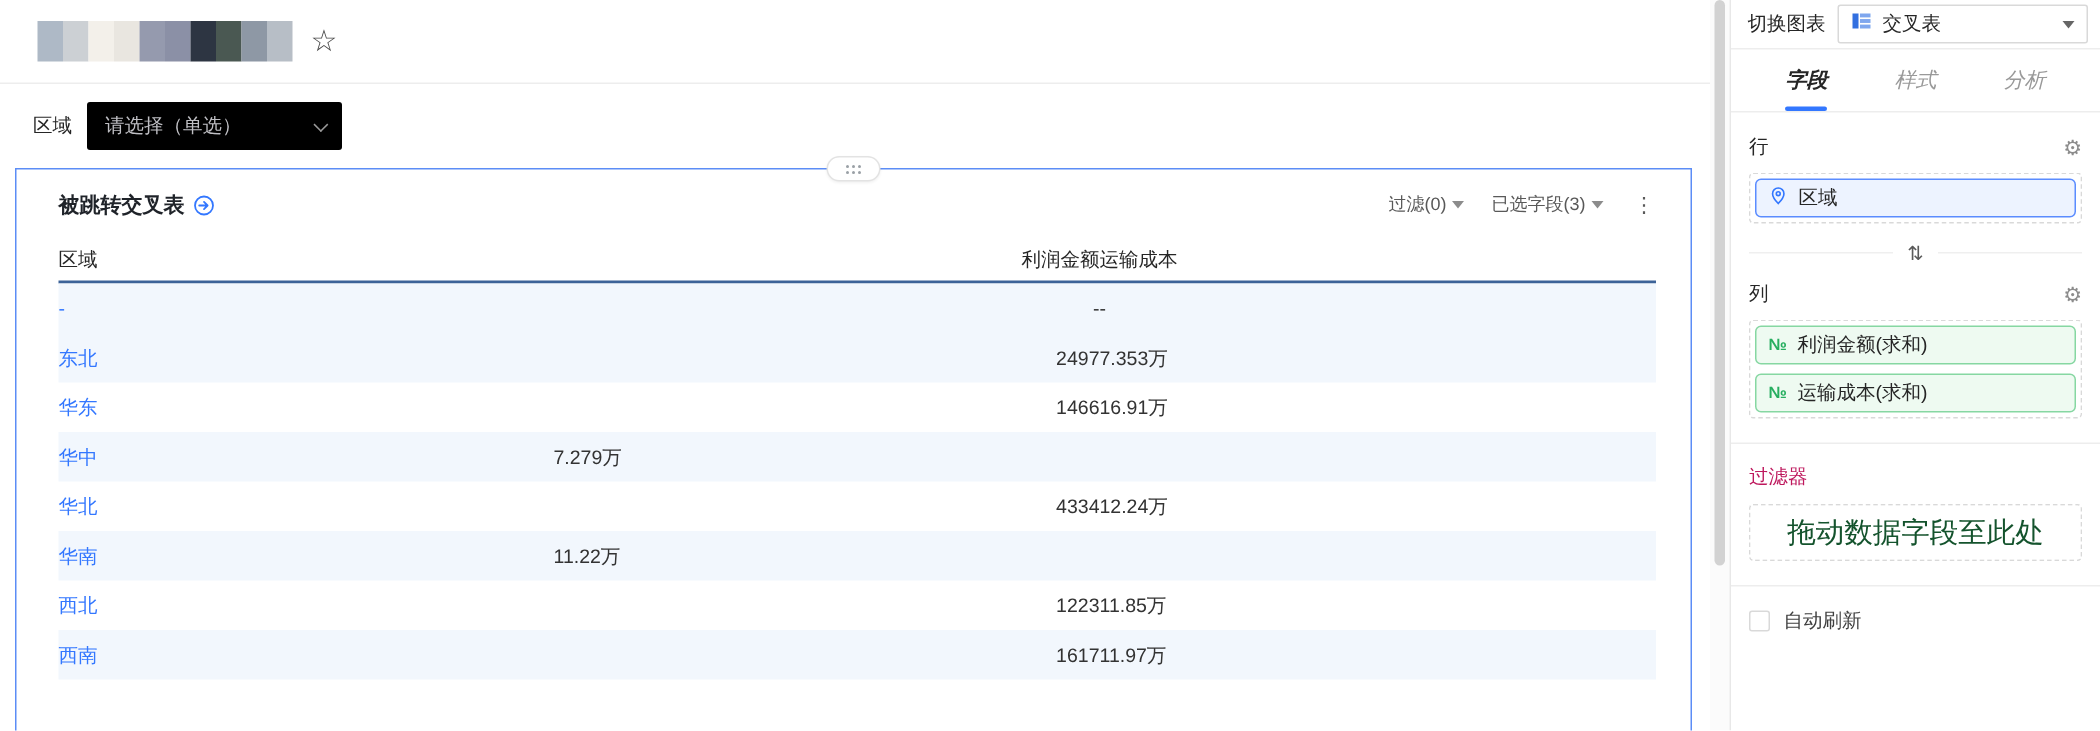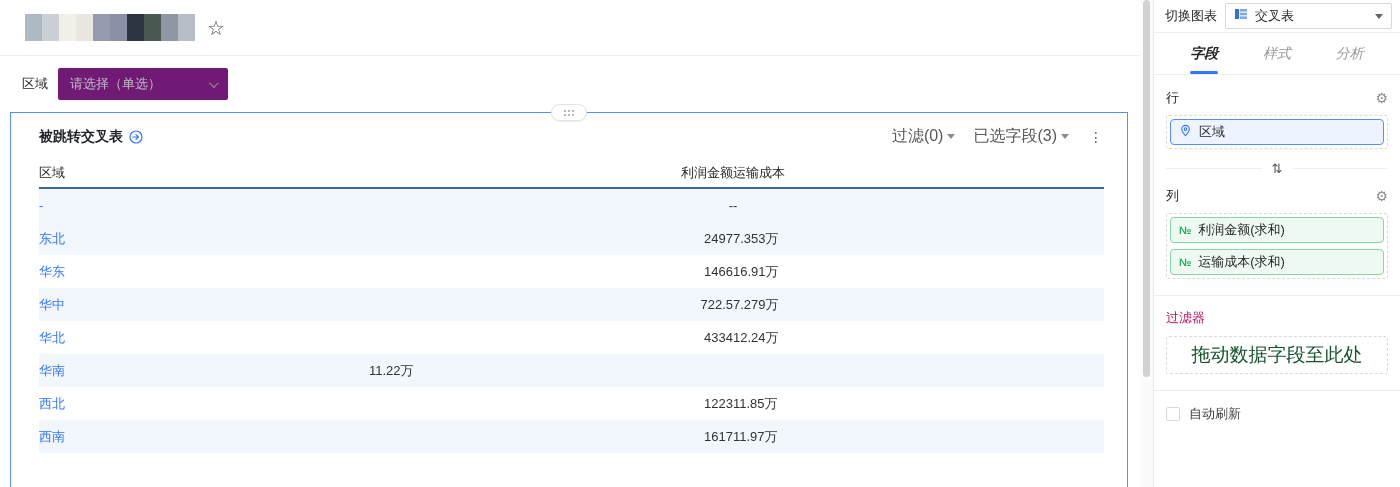--- a/index.html
+++ b/index.html
@@ -11,41 +11,41 @@
   .topbar { position:absolute; left:0; top:0; width:1154px; height:56px; background:#fff;
     border-bottom:1px solid #ededed; display:flex; align-items:center; padding-left:25px; }
   .mosaic { display:flex; height:27px; }
   .mos { width:17px; height:27px; }
   .star { margin-left:12px; font-size:20px; color:#4a4a4a; line-height:1; cursor:pointer; }
 
   
   .filterbar { position:absolute; left:0; top:56px; width:1154px; height:56px; background:#fff;
     display:flex; align-items:center; padding-left:22px; }
   .filter-label { font-size:13px; color:#262626; margin-right:10px; }
-  .filter-select { width:170px; height:32px; background:#701a75; border-radius:2px;
+  .filter-select { width:170px; height:32px; background:#000000; border-radius:2px;
     display:flex; align-items:center; padding:0 12px; cursor:pointer;justify-content:flex-end; }
   .filter-select .ph { flex:1; font-size:13px; color:#bfbfc4; }
   .chev { width:7px; height:7px; border-right:1.5px solid #999; border-bottom:1.5px solid #999;
     transform:rotate(45deg) translateY(-2px); }
 
   
   .card { position:absolute; left:10px; top:112px; width:1118px; height:380px; background:#fff;
     border:1.5px solid #5c8df6; }
   .drag-pill { position:absolute; top:-9px; left:50%; transform:translateX(-50%);
     width:36px; height:17px; background:#fff; border:1px solid #e3e3e3; border-radius:9px;
     display:flex; align-items:center; justify-content:center; cursor:grab;
     box-shadow:0 1px 2px rgba(0,0,0,.06); }
   .dots { display:grid; grid-template-columns:repeat(3,2px); grid-template-rows:repeat(2,2px); gap:2px; }
   .dots i { width:2px; height:2px; background:#9aa0a6; border-radius:50%; }
 
   .card-head { display:flex; align-items:center; padding:13px 22px 0 28px; height:34px; }
   .card-title { font-size:14px; font-weight:bold; color:#1f2329; }
   .jump-icon { margin-left:6px; display:inline-flex; cursor:pointer; }
   .head-right { margin-left:auto; display:flex; align-items:center; gap:18px; }
-  .head-ctl { font-size:16px; color:#595959; display:flex; align-items:center; gap:4px; cursor:pointer; }
+  .head-ctl { font-size:12px; color:#595959; display:flex; align-items:center; gap:4px; cursor:pointer; }
   .caret { width:0; height:0; border-left:4px solid transparent; border-right:4px solid transparent;
     border-top:5px solid #8c8c8c; }
   .more { font-size:14px; color:#595959; cursor:pointer; padding:0 2px; }
 
   .tbl { position:absolute; left:28px; top:46px; width:1065px; }
   .tbl-header { display:flex; height:30px; align-items:center; border-bottom:2px solid #3d6398; }
   .tbl-row { display:flex; height:33px; align-items:center; }
   .tbl-row.shade { background:#f2f7fd; }
   .c1 { width:330px; text-align:left; }
   .c2 { width:364px; text-align:right; }
@@ -187,21 +187,20 @@
       <span class="td c2">2497</span>
       <span class="td c3">7.353万</span>
     </div>
           <div class="tbl-row">
       <span class="td c1 region-link">华东</span>
       <span class="td c2">1466</span>
       <span class="td c3">16.91万</span>
     </div>
           <div class="tbl-row shade">
       <span class="td c1 region-link">华中</span>
-      <span class="td c2">722.5</span>
       <span class="td c3">7.279万</span>
     </div>
           <div class="tbl-row">
       <span class="td c1 region-link">华北</span>
       <span class="td c2">4334</span>
       <span class="td c3">12.24万</span>
     </div>
           <div class="tbl-row shade">
       <span class="td c1 region-link">华南</span>
       <span class="td c3">11.22万</span>

